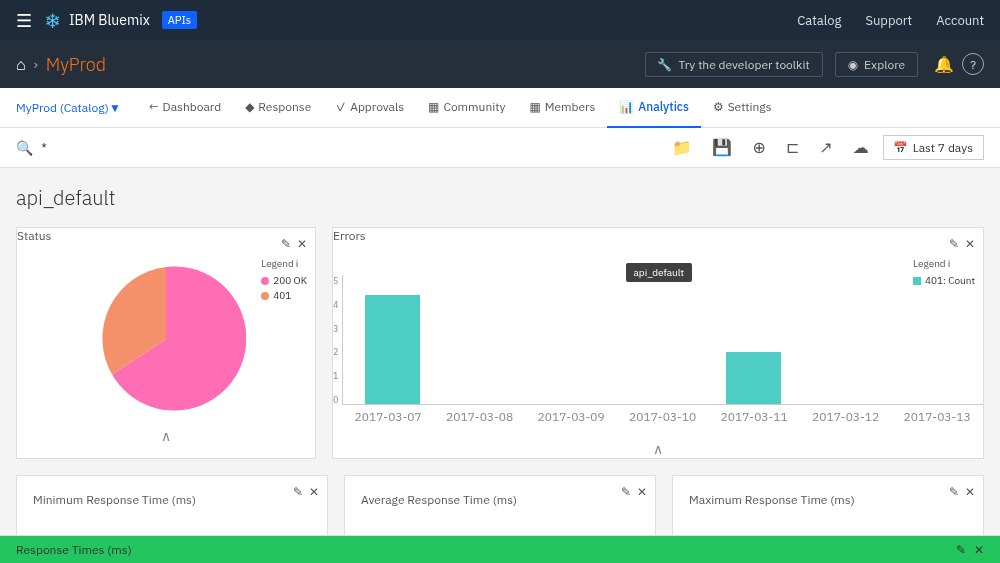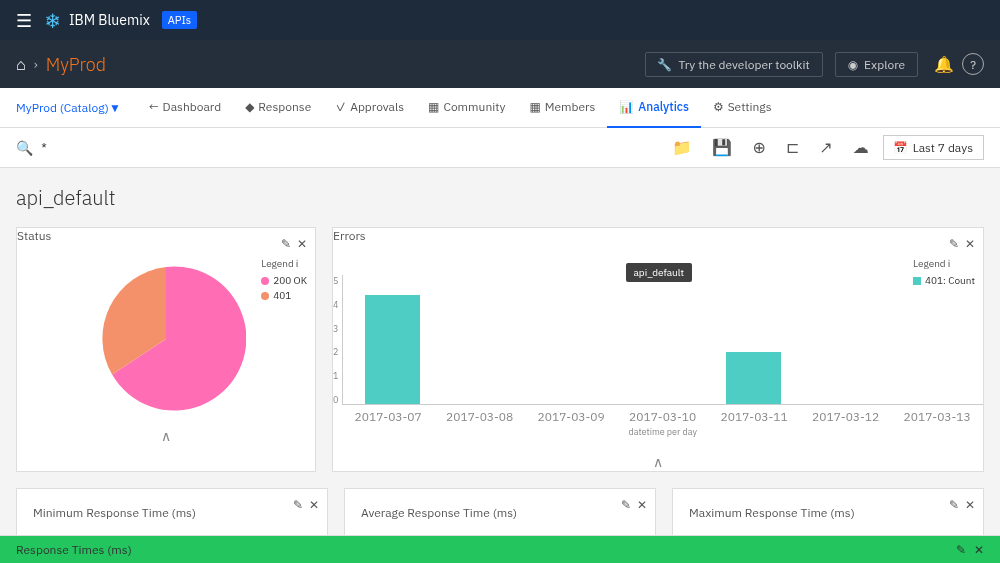--- a/index.html
+++ b/index.html
@@ -266,20 +266,25 @@
 <body>
 
 <nav class="top-nav">
   <span class="hamburger">☰</span>
   <div class="logo">
     <span class="logo-icon">❄</span>
     <span class="brand">IBM Bluemix</span>
     <span class="apis-badge">APIs</span>
   </div>
   <div class="spacer"></div>
+  <div class="nav-links">
+    <span>Catalog</span>
+    <span>Support</span>
+    <span>Account</span>
+  </div>
 </nav>
 
 <nav class="second-nav">
   <span class="home-icon">⌂</span>
   <span class="chevron">›</span>
   <span class="prod-title">MyProd</span>
   <div class="spacer"></div>
   <div class="toolkit-btn">
     <span>🔧</span>
     <span>Try the developer toolkit</span>
@@ -432,21 +437,20 @@
             </div>
             <div class="x-axis">
               <span>2017-03-07</span>
               <span>2017-03-08</span>
               <span>2017-03-09</span>
               <span>2017-03-10</span>
               <span>2017-03-11</span>
               <span>2017-03-12</span>
               <span>2017-03-13</span>
             </div>
-            <div class="x-label-center">datetime per day</div>
           </div>
         </div>
       </div>
 
       <div class="chevron-down">∧</div>
     </div>
   </div>
 
   <div class="metrics-row">
 

